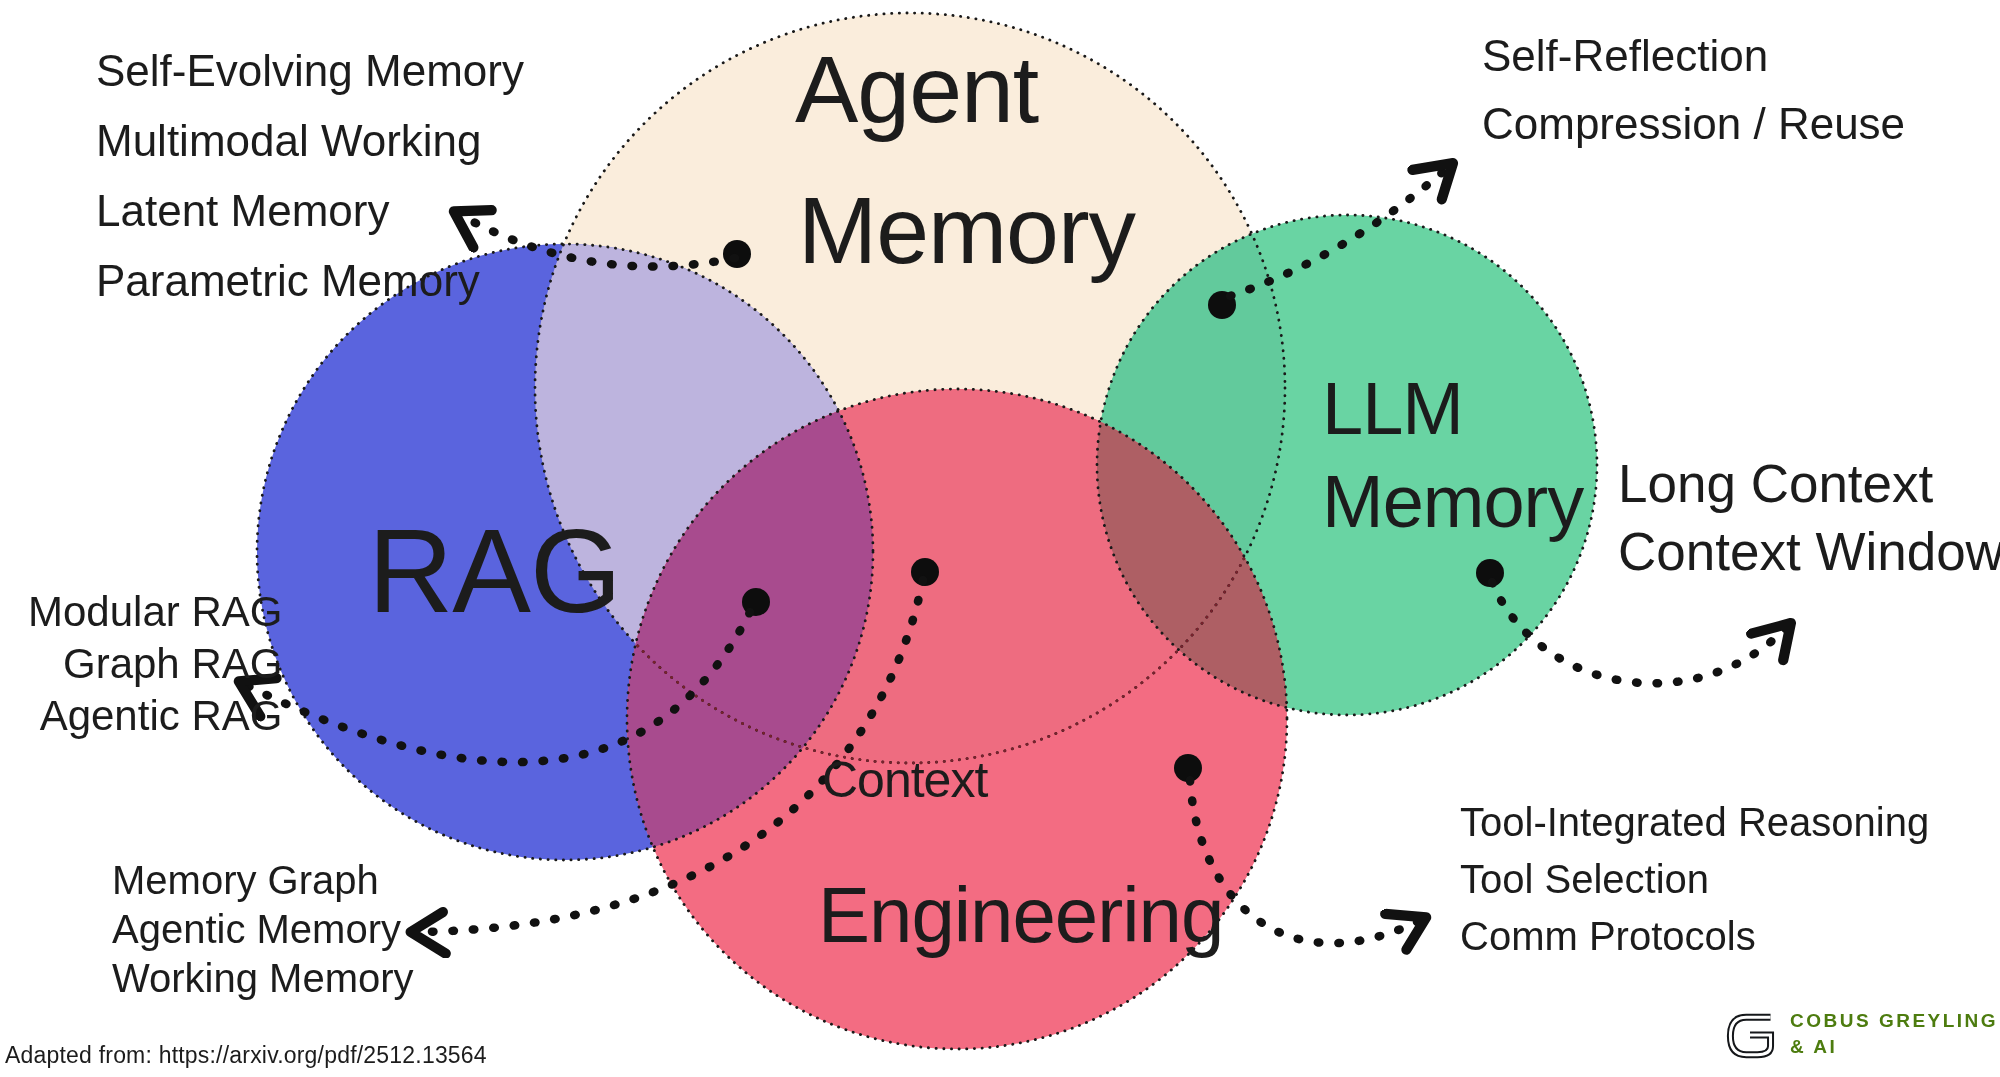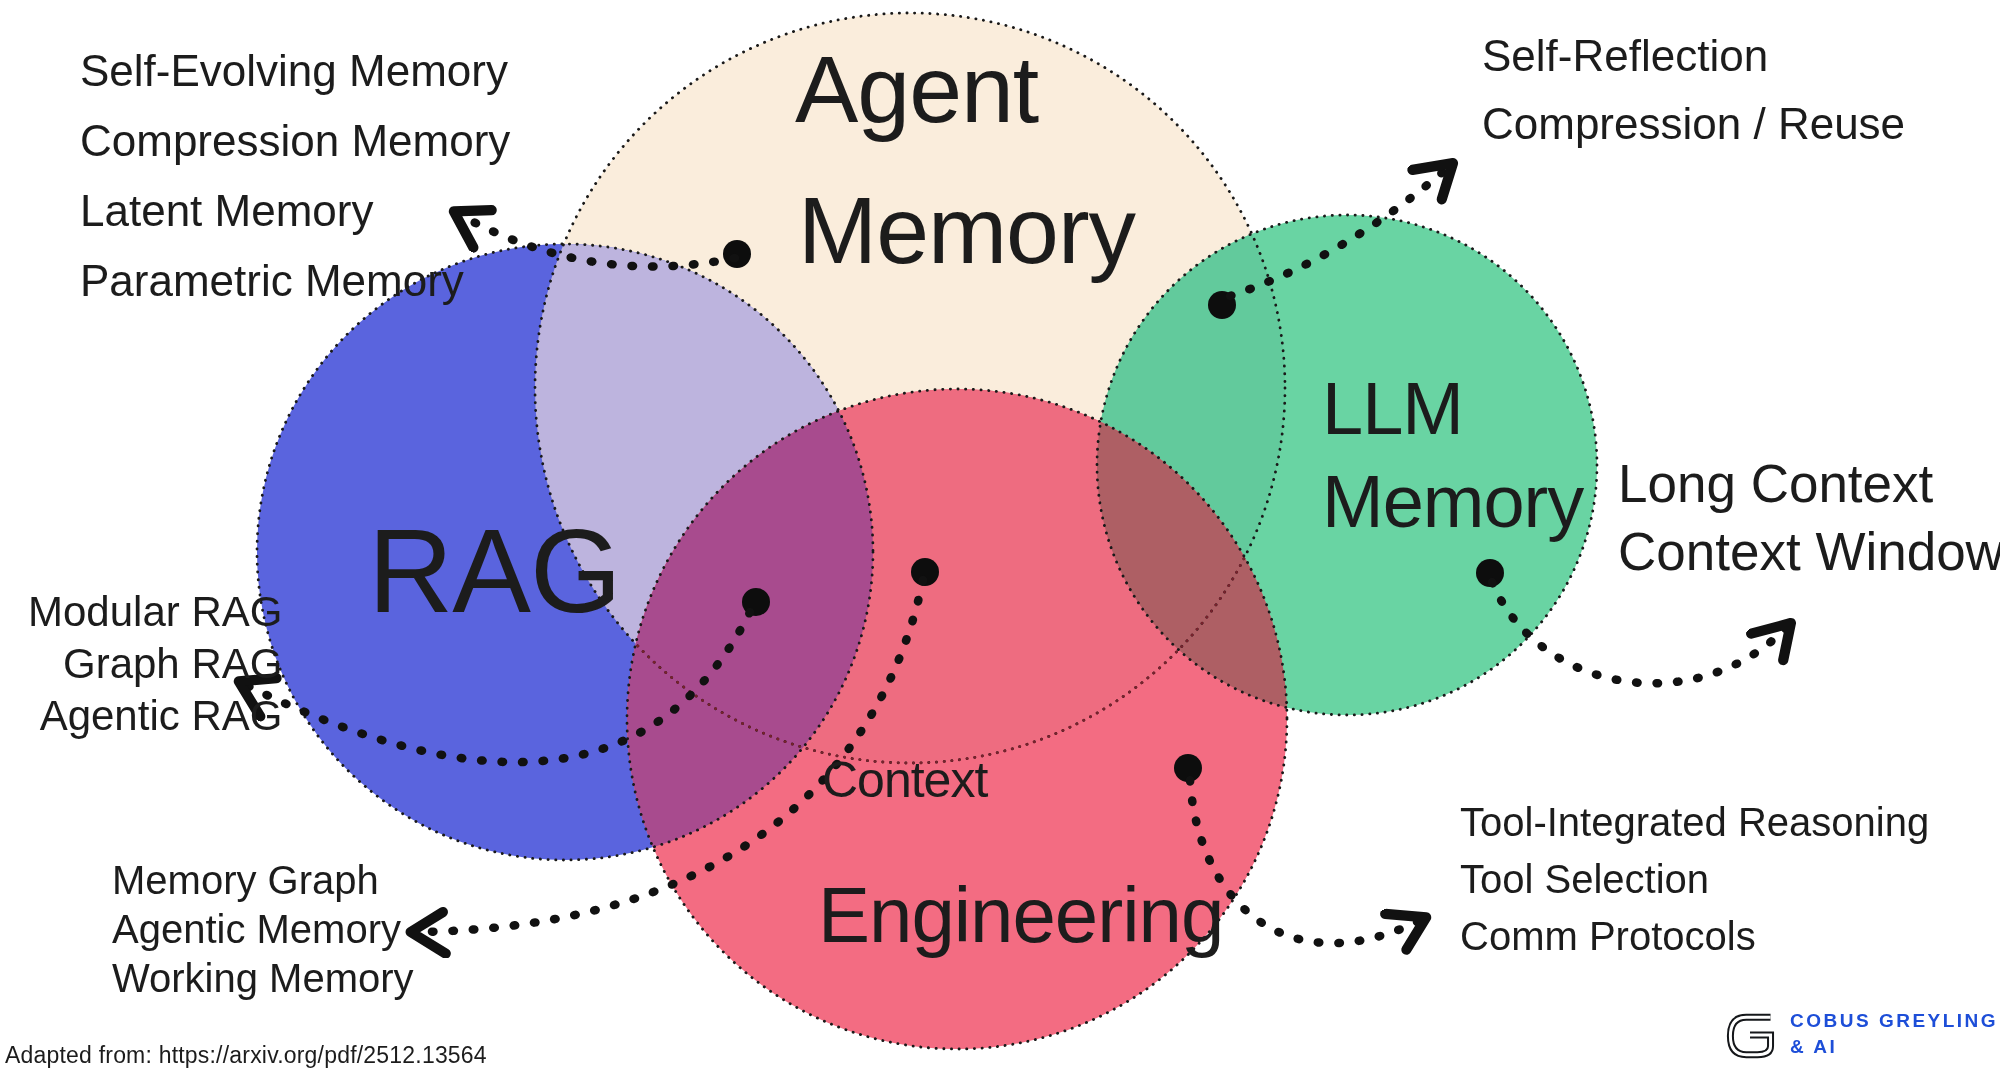--- a/index.html
+++ b/index.html
@@ -8,21 +8,21 @@
     font-family: "Liberation Sans", sans-serif; color: #1c1c1c;
   }
   #canvas { position: absolute; inset: 0; width: 2000px; height: 1077px; }
   #venn-svg { position: absolute; left: 0; top: 0; }
   .abs { position: absolute; white-space: nowrap; }
   .set-label { font-weight: 500; letter-spacing: -1px; line-height: 1; }
   .callout { line-height: 1; }
   .callout .line { white-space: nowrap; }
   .footer-note { font-size: 23px; letter-spacing: 0.2px; }
   .logo-wrap { display: flex; align-items: flex-start; gap: 12px; }
-  .logo-text { font-weight: bold; font-size: 19px; letter-spacing: 2.5px; line-height: 1.35; color: #1d4ed8; }
+  .logo-text { font-weight: bold; font-size: 19px; letter-spacing: 2.5px; line-height: 1.35; color: #4d7c0f; }
 </style>
 </head>
 <body>
 
 <div id="canvas">
 
   <svg id="venn-svg" width="2000" height="1077" viewBox="0 0 2000 1077">
     <defs>
       <clipPath id="clip-agent">
           <circle cx="910" cy="388" r="375"></circle>
@@ -95,23 +95,23 @@
   <div class="abs set-label" style="left:798px; top:183px; font-size:95px;">Memory</div>
 
   <div class="abs set-label" style="left:368px; top:512px; font-size:118px;">RAG</div>
 
   <div class="abs set-label" style="left:1322px; top:372px; font-size:74px;">LLM</div>
   <div class="abs set-label" style="left:1322px; top:465px; font-size:74px;">Memory</div>
 
   <div class="abs set-label" style="left:822px; top:755px; font-size:50px;">Context</div>
   <div class="abs set-label" style="left:818px; top:876px; font-size:78px;">Engineering</div>
 
-  <div class="abs callout" style="left:80px; top:36px; font-size:44px; line-height:70px;">
+  <div class="abs callout" style="left:96px; top:36px; font-size:44px; line-height:70px;">
     <div class="line">Self-Evolving Memory</div>
-    <div class="line">Compression Memory</div>
+    <div class="line">Multimodal Working</div>
     <div class="line">Latent Memory</div>
     <div class="line">Parametric Memory</div>
   </div>
 
   <div class="abs callout" style="left:1482px; top:22px; font-size:44px; line-height:68px;">
     <div class="line">Self-Reflection</div>
     <div class="line">Compression / Reuse</div>
   </div>
 
   <div class="abs callout" style="left:1618px; top:450px; font-size:53px; line-height:68px;">

